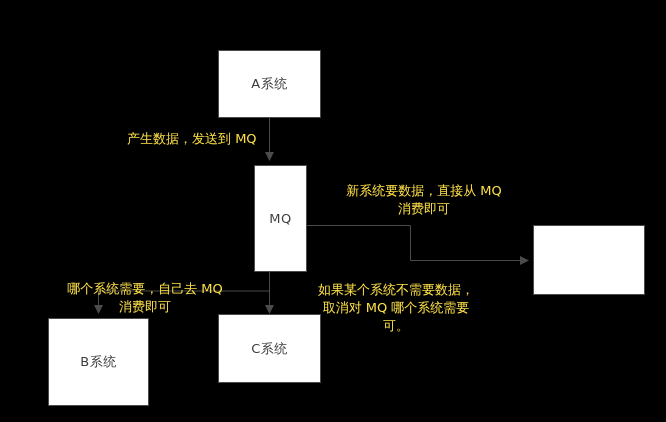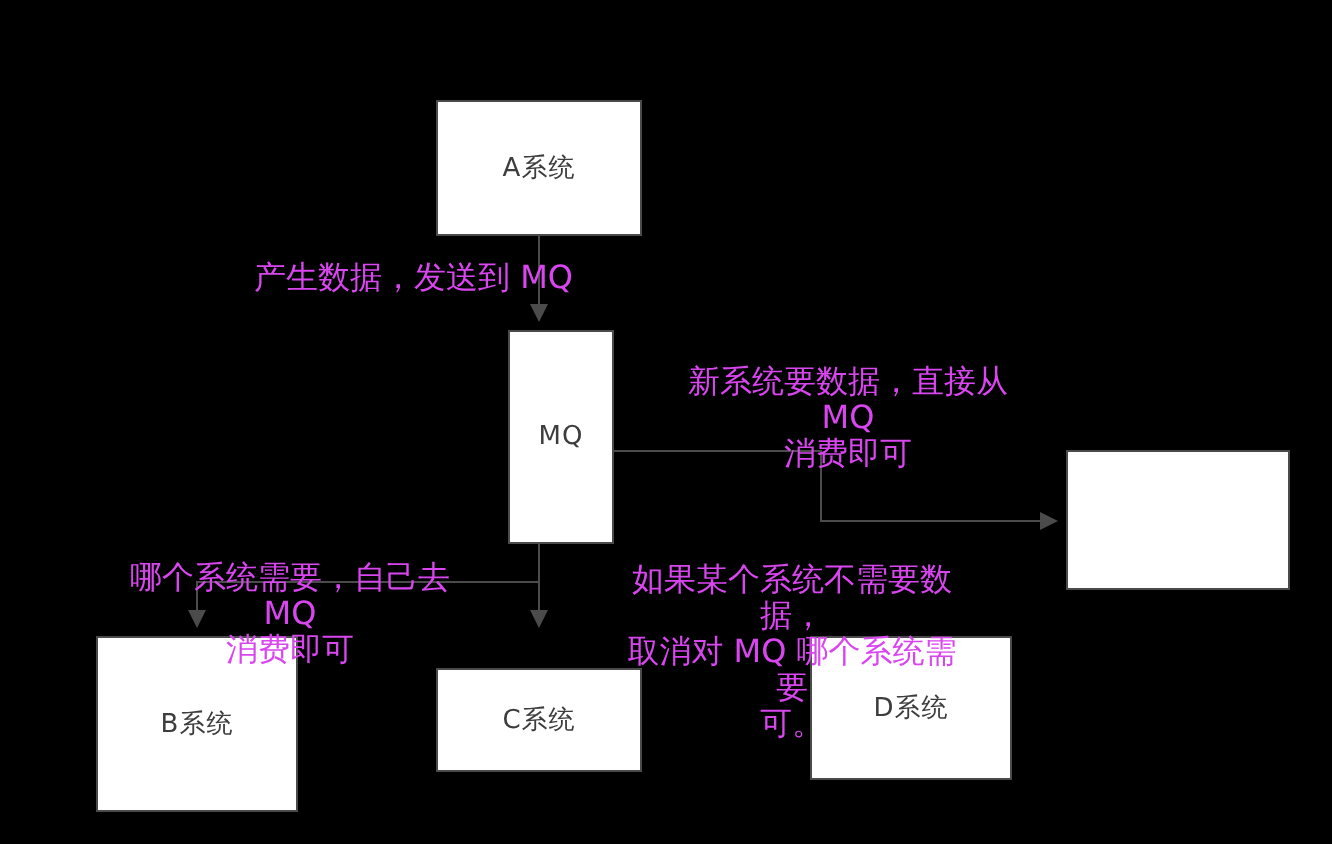--- a/index.html
+++ b/index.html
@@ -29,28 +29,28 @@
       display: flex;
       align-items: center;
       justify-content: center;
       font-size: 13px;
       color: #3d3d3d;
       letter-spacing: 0.5px;
     }
     .node-system-a { left: 218px; top: 50px;  width: 103px; height: 68px; }
     .node-mq       { left: 254px; top: 165px; width: 53px;  height: 107px; }
     .node-system-b { left: 48px;  top: 318px; width: 101px; height: 88px; }
-    .node-system-c { left: 218px; top: 334px; width: 103px; height: 52px; }
+    .node-system-c { left: 218px; top: 314px; width: 103px; height: 69px; }
     .node-system-d { left: 405px; top: 318px; width: 101px; height: 72px; }
     .node-new      { left: 533px; top: 225px; width: 112px; height: 70px; }
     .edge-label {
       position: absolute;
-      font-size: 16px;
+      font-size: 13px;
       line-height: 18px;
-      color: #d946ef;
+      color: #fde047;
       white-space: pre-line;
       text-align: center;
     }
     .lbl-produce { left: 127px; top: 130px; white-space: nowrap; text-align: left; }
     .lbl-new     { left: 342px; top: 182px; width: 164px; text-align: center; }
     .lbl-which   { left: 60px;  top: 248px; width: 170px; margin-top: 32px; }
     .lbl-cancel  { left: 308px; top: 281px; width: 176px; }
   </style>
 </head>
 <body>
@@ -70,21 +70,20 @@
   </svg>
 
   <div class="node node-system-a">A系统</div>
 
   <div class="node node-mq">MQ</div>
 
   <div class="node node-system-b">B系统</div>
 
   <div class="node node-system-c">C系统</div>
 
-  <div class="node node-system-d">D系统</div>
 
   <div class="node node-new"></div>
 
   <div class="edge-label lbl-produce">产生数据，发送到 MQ</div>
 
   <div class="edge-label lbl-new">新系统要数据，直接从 MQ
 消费即可</div>
 
   <div class="edge-label lbl-which">哪个系统需要，自己去 MQ
 消费即可</div>

